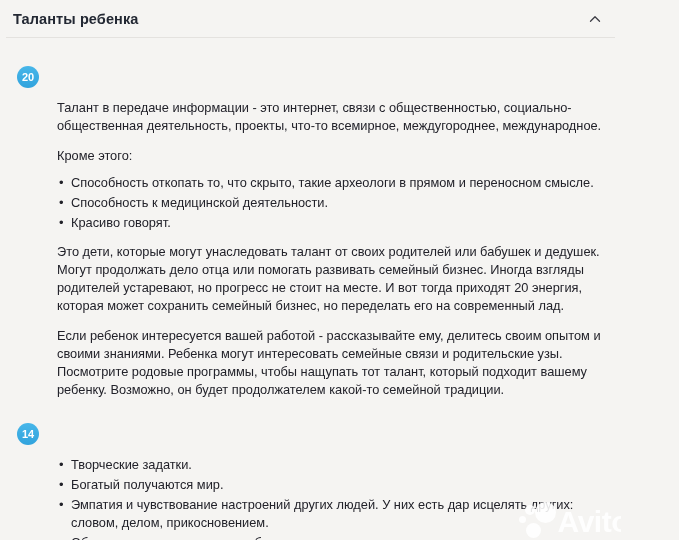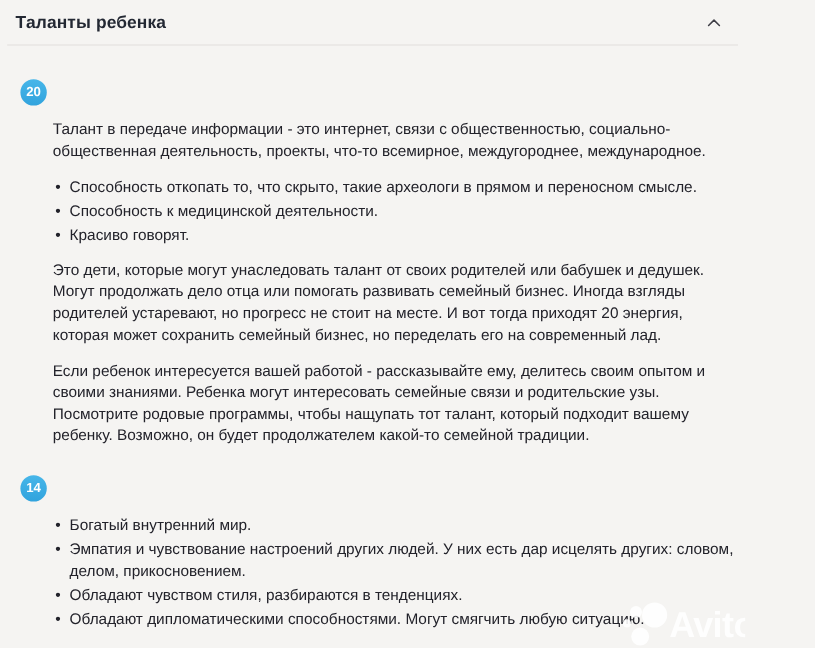--- a/index.html
+++ b/index.html
@@ -35,21 +35,21 @@
     background:#e4e2df;
     margin:0 6px;
   }
   
   .content {
     padding:26px 6px 0 17px;
   }
   .block {
     display:flex;
     align-items:flex-start;
-    gap:5px;
+    gap:18px;
   }
   .badge {
     flex:0 0 22px;
     width:22px; height:22px;
     border-radius:50%;
     background:linear-gradient(180deg,#47b6e9 0%,#31a3dd 100%);
     color:#ffffff;
     font-size:11px;
     font-weight:bold;
     display:flex; align-items:center; justify-content:center;
@@ -125,35 +125,37 @@
   </header>
 
   <div class="divider"></div>
 
   <main class="content">
 
     <section class="block">
       <div class="badge">20</div>
       <div class="text-col">
         <p>Талант в передаче информации - это интернет, связи с общественностью, социально-общественная деятельность, проекты, что-то всемирное, междугороднее, международное.</p>
+        <p class="sub-label">Кроме этого:</p>
         <ul class="dots">
           <li>Способность откопать то, что скрыто, такие археологи в прямом и переносном смысле.</li>
           <li>Способность к медицинской деятельности.</li>
           <li>Красиво говорят.</li>
         </ul>
         <p>Это дети, которые могут унаследовать талант от своих родителей или бабушек и дедушек. Могут продолжать дело отца или помогать развивать семейный бизнес. Иногда взгляды родителей устаревают, но прогресс не стоит на месте. И вот тогда приходят 20 энергия, которая может сохранить семейный бизнес, но переделать его на современный лад.</p>
         <p>Если ребенок интересуется вашей работой - рассказывайте ему, делитесь своим опытом и своими знаниями. Ребенка могут интересовать семейные связи и родительские узы. Посмотрите родовые программы, чтобы нащупать тот талант, который подходит вашему ребенку. Возможно, он будет продолжателем какой-то семейной традиции.</p>
       </div>
     </section>
 
     <section class="block section-two">
       <div class="badge">14</div>
       <div class="text-col">
         <ul class="dots">
-          <li>Богатый внутренний мир.</li>
+          <li>Творческие задатки.</li>
+          <li>Богатый получаются мир.</li>
           <li>Эмпатия и чувствование настроений других людей. У них есть дар исцелять других: словом, делом, прикосновением.</li>
           <li>Обладают чувством стиля, разбираются в тенденциях.</li>
           <li>Обладают дипломатическими способностями. Могут смягчить любую ситуацию.</li>
         </ul>
       </div>
     </section>
 
   </main>
 
   <div class="watermark">

